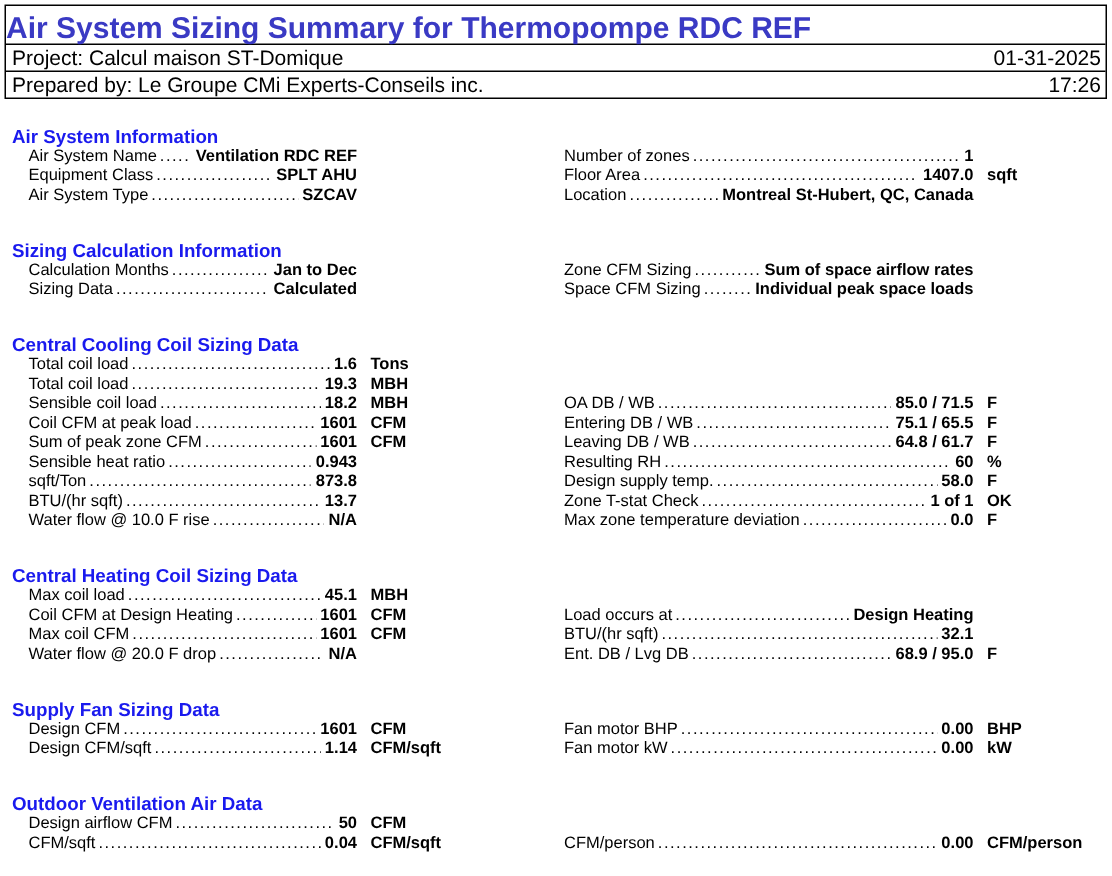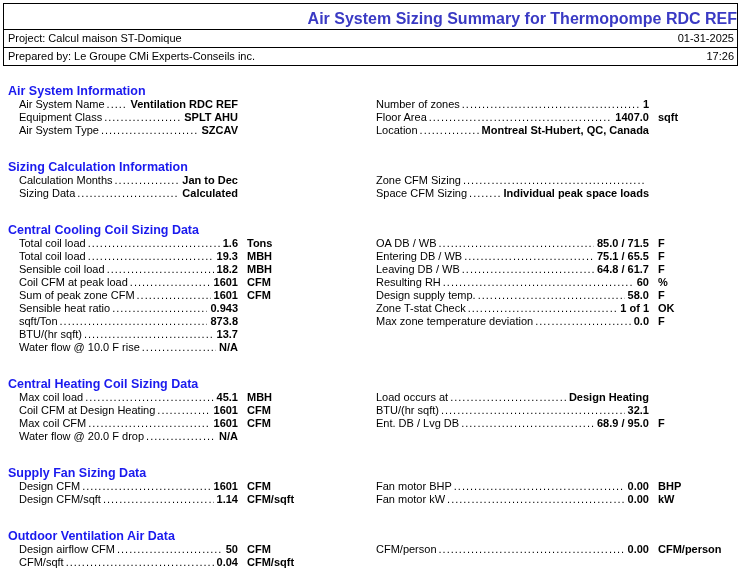--- a/index.html
+++ b/index.html
@@ -13,44 +13,44 @@
   }
   .page { position: relative; width: 741px; height: 584px; background: #fff; }
 
   
   .header-box {
     position: absolute; left: 3px; top: 3px; right: 3px;
     border: 1px solid #000;
     background: #fff;
   }
   .title {
-    text-align: right; font-weight: bold; font-size: 16px;
+    text-align: left; font-weight: bold; font-size: 20px;
     line-height: 20px; padding-top: 5px;
     color: var(--title-color, #3a3ac4);
   }
   .subtitle {
     text-align: center; font-weight: bold; font-size: 13px;
     line-height: 16px; padding: 1px 0 5px 0;
     color: var(--title-color, #3a3ac4);
   }
   .meta-row {
     display: flex; justify-content: space-between; align-items: baseline;
     border-top: 1px solid #000;
-    font-size: 11px; line-height: 13px; padding: 2px 3px 2px 4px;
+    font-size: 14px; line-height: 13px; padding: 2px 3px 2px 4px;
   }
 
   
   .content { position: absolute; top: 84px; left: 8px; right: 6px; }
   .section { margin-bottom: 23px; }
   .sec-heading {
     color: var(--heading-color, #1a1aee);
     font-weight: bold; font-size: 12.5px; line-height: 14px;
     white-space: nowrap;
   }
-  .cols { display: flex; }
+  .cols { display: flex; align-items: flex-end; }
   .col { flex: none; }
   .col.left  { width: 300px; margin-right: 57px; }
   .col.right { width: 370px; }
 
   .row {
     display: flex; align-items: baseline;
     font-size: 11px; line-height: 13px; height: 13px;
     padding-left: 11px; white-space: nowrap;
   }
   .label { flex: none; }
@@ -145,20 +145,21 @@
               <span class="label">Sizing Data</span>
               <span class="leader"></span>
               <span class="value">Calculated</span>
               <span class="unit"></span>
             </div>
           </div>
           <div class="col right">
             <div class="row">
               <span class="label">Zone CFM Sizing</span>
               <span class="leader"></span>
+              <span class="value">Sum of space airflow rates</span>
               <span class="unit"></span>
             </div>
             <div class="row">
               <span class="label">Space CFM Sizing</span>
               <span class="leader"></span>
               <span class="value">Individual peak space loads</span>
               <span class="unit"></span>
             </div>
           </div>
         </div>

